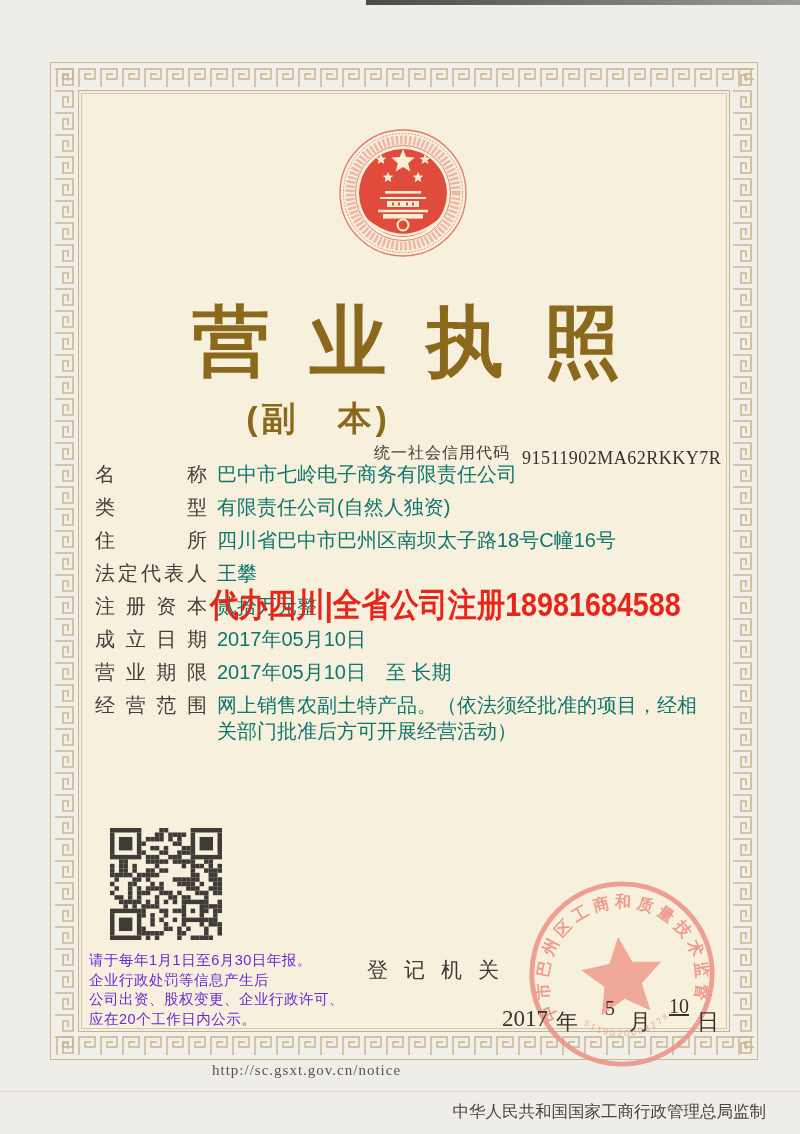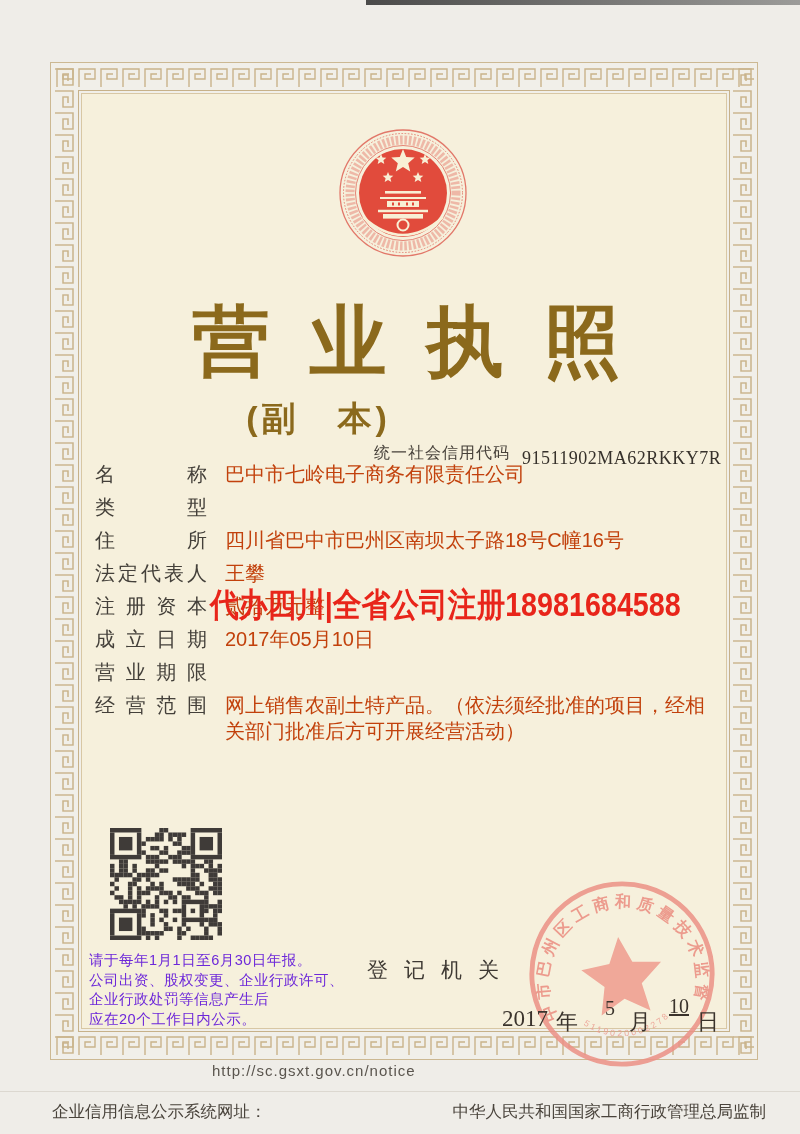--- a/index.html
+++ b/index.html
@@ -37,21 +37,21 @@
 
   .credit-line{position:absolute;left:374px;top:437px;display:flex;align-items:center;}
   .credit-label{font-size:16px;color:#47413a;letter-spacing:1px;}
   .credit-value{font-size:18px;color:#36312b;margin-left:12px;
     font-family:"Liberation Serif","DejaVu Serif",serif;letter-spacing:.5px;margin-top:11px;}
 
   .fields{position:absolute;left:95px;top:461px;width:622px;}
   .field-row{display:flex;margin-bottom:7px;}
   .field-label{width:112px;flex:0 0 112px;display:flex;justify-content:space-between;
     font-size:20px;line-height:26px;color:#44403a;}
-  .field-value{margin-left:18px;font-size:20px;line-height:26px;color:#c2410c;max-width:492px;}
+  .field-value{margin-left:10px;font-size:20px;line-height:26px;color:#0f766e;max-width:492px;}
 
   .watermark{position:absolute;left:210px;top:583px;font-size:33px;font-weight:bold;
     color:#e8251a;white-space:nowrap;transform:scaleX(.87);transform-origin:left top;
     letter-spacing:0;}
 
   .qr{position:absolute;left:110px;top:828px;}
 
   .notice{position:absolute;left:89px;top:951px;font-size:14.5px;line-height:19.5px;
     color:#6d28d9;letter-spacing:.5px;}
 
@@ -64,21 +64,21 @@
   .date-part{position:absolute;color:#3a332c;white-space:nowrap;z-index:4;}
   .d-serif{font-family:"Liberation Serif","DejaVu Serif",serif;margin-left:16px;}
   .d-year{left:486px;top:1006px;font-size:23px;}
   .d-year-u{left:556px;top:1007px;font-size:22px;}
   .d-month{left:589px;top:997px;font-size:20px;}
   .d-month-u{left:629px;top:1007px;font-size:22px;}
   .d-day{left:653px;top:995px;font-size:20px;text-decoration:underline;}
   .d-day-u{left:697px;top:1007px;font-size:22px;}
 
   .border-url{position:absolute;left:212px;top:1062px;z-index:6;
-    font-family:Liberation Sans, sans-serif;
+    font-family:Liberation Serif, serif;
     font-size:15px;letter-spacing:1px;color:#5a554e;}
 
   .footer-left{position:absolute;left:52px;top:1101px;font-size:16.5px;color:#49433b;}
   .footer-right{position:absolute;right:34px;top:1101px;font-size:16.5px;color:#49433b;}
 </style>
 </head>
 <body>
 
 <div class="page">
 
@@ -152,20 +152,21 @@
           <span>名</span>
           <span>称</span>
         </div>
       <div class="field-value">巴中市七岭电子商务有限责任公司</div>
     </div>
     <div class="field-row">
       <div class="field-label char-justify">
           <span>类</span>
           <span>型</span>
         </div>
+      <div class="field-value">有限责任公司(自然人独资)</div>
     </div>
     <div class="field-row">
       <div class="field-label char-justify">
           <span>住</span>
           <span>所</span>
         </div>
       <div class="field-value">四川省巴中市巴州区南坝太子路18号C幢16号</div>
     </div>
     <div class="field-row">
       <div class="field-label char-justify">
@@ -195,20 +196,21 @@
         </div>
       <div class="field-value">2017年05月10日</div>
     </div>
     <div class="field-row">
       <div class="field-label char-justify">
           <span>营</span>
           <span>业</span>
           <span>期</span>
           <span>限</span>
         </div>
+      <div class="field-value">2017年05月10日　至 长期</div>
     </div>
     <div class="field-row">
       <div class="field-label char-justify">
           <span>经</span>
           <span>营</span>
           <span>范</span>
           <span>围</span>
         </div>
       <div class="field-value">网上销售农副土特产品。（依法须经批准的项目，经相关部门批准后方可开展经营活动）</div>
     </div>
@@ -452,22 +454,22 @@
       <rect x="67.2" y="107.52000000000001" width="4.48" height="4.48"></rect>
       <rect x="80.64000000000001" y="107.52000000000001" width="4.48" height="4.48"></rect>
       <rect x="85.12" y="107.52000000000001" width="4.48" height="4.48"></rect>
       <rect x="89.60000000000001" y="107.52000000000001" width="4.48" height="4.48"></rect>
       <rect x="94.08000000000001" y="107.52000000000001" width="4.48" height="4.48"></rect>
       <rect x="98.56" y="107.52000000000001" width="4.48" height="4.48"></rect>
     </svg>
 
   <div class="notice">
     <div>请于每年1月1日至6月30日年报。</div>
+    <div>企业行政处罚等信息产生后</div>
     <div>公司出资、股权变更、企业行政许可、</div>
-    <div>企业行政处罚等信息产生后</div>
     <div>应在20个工作日内公示。</div>
   </div>
 
   <div class="reg-label">登记机关</div>
 
   <svg class="seal" viewBox="0 0 200 200">
     <defs>
       <path id="sealArcTop" d="M 28 132 A 76 76 0 1 1 172 132" fill="none"></path>
       <path id="sealArcBottom" d="M 38 126 A 70 70 0 0 0 162 126" fill="none"></path>
     </defs>
@@ -483,16 +485,15 @@
 
   <div class="date-part d-year d-serif">2017</div>
   <div class="date-part d-year-u">年</div>
   <div class="date-part d-month d-serif">5</div>
   <div class="date-part d-month-u">月</div>
   <div class="date-part d-day d-serif">10</div>
   <div class="date-part d-day-u">日</div>
 
   <div class="border-url">http://sc.gsxt.gov.cn/notice</div>
 
-  <div class="footer-left">企业信用信息公示系统网址：</div>
   <div class="footer-right">中华人民共和国国家工商行政管理总局监制</div>
 
 </div>
 
 </body></html>

